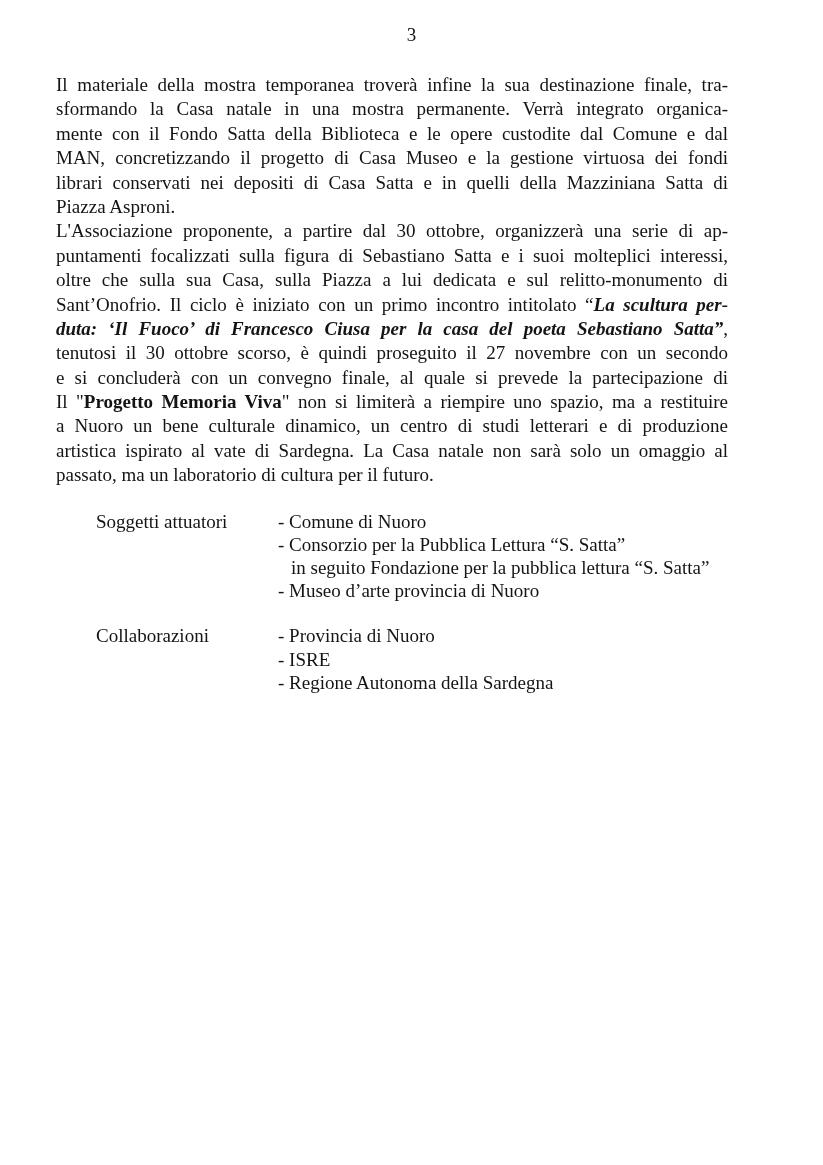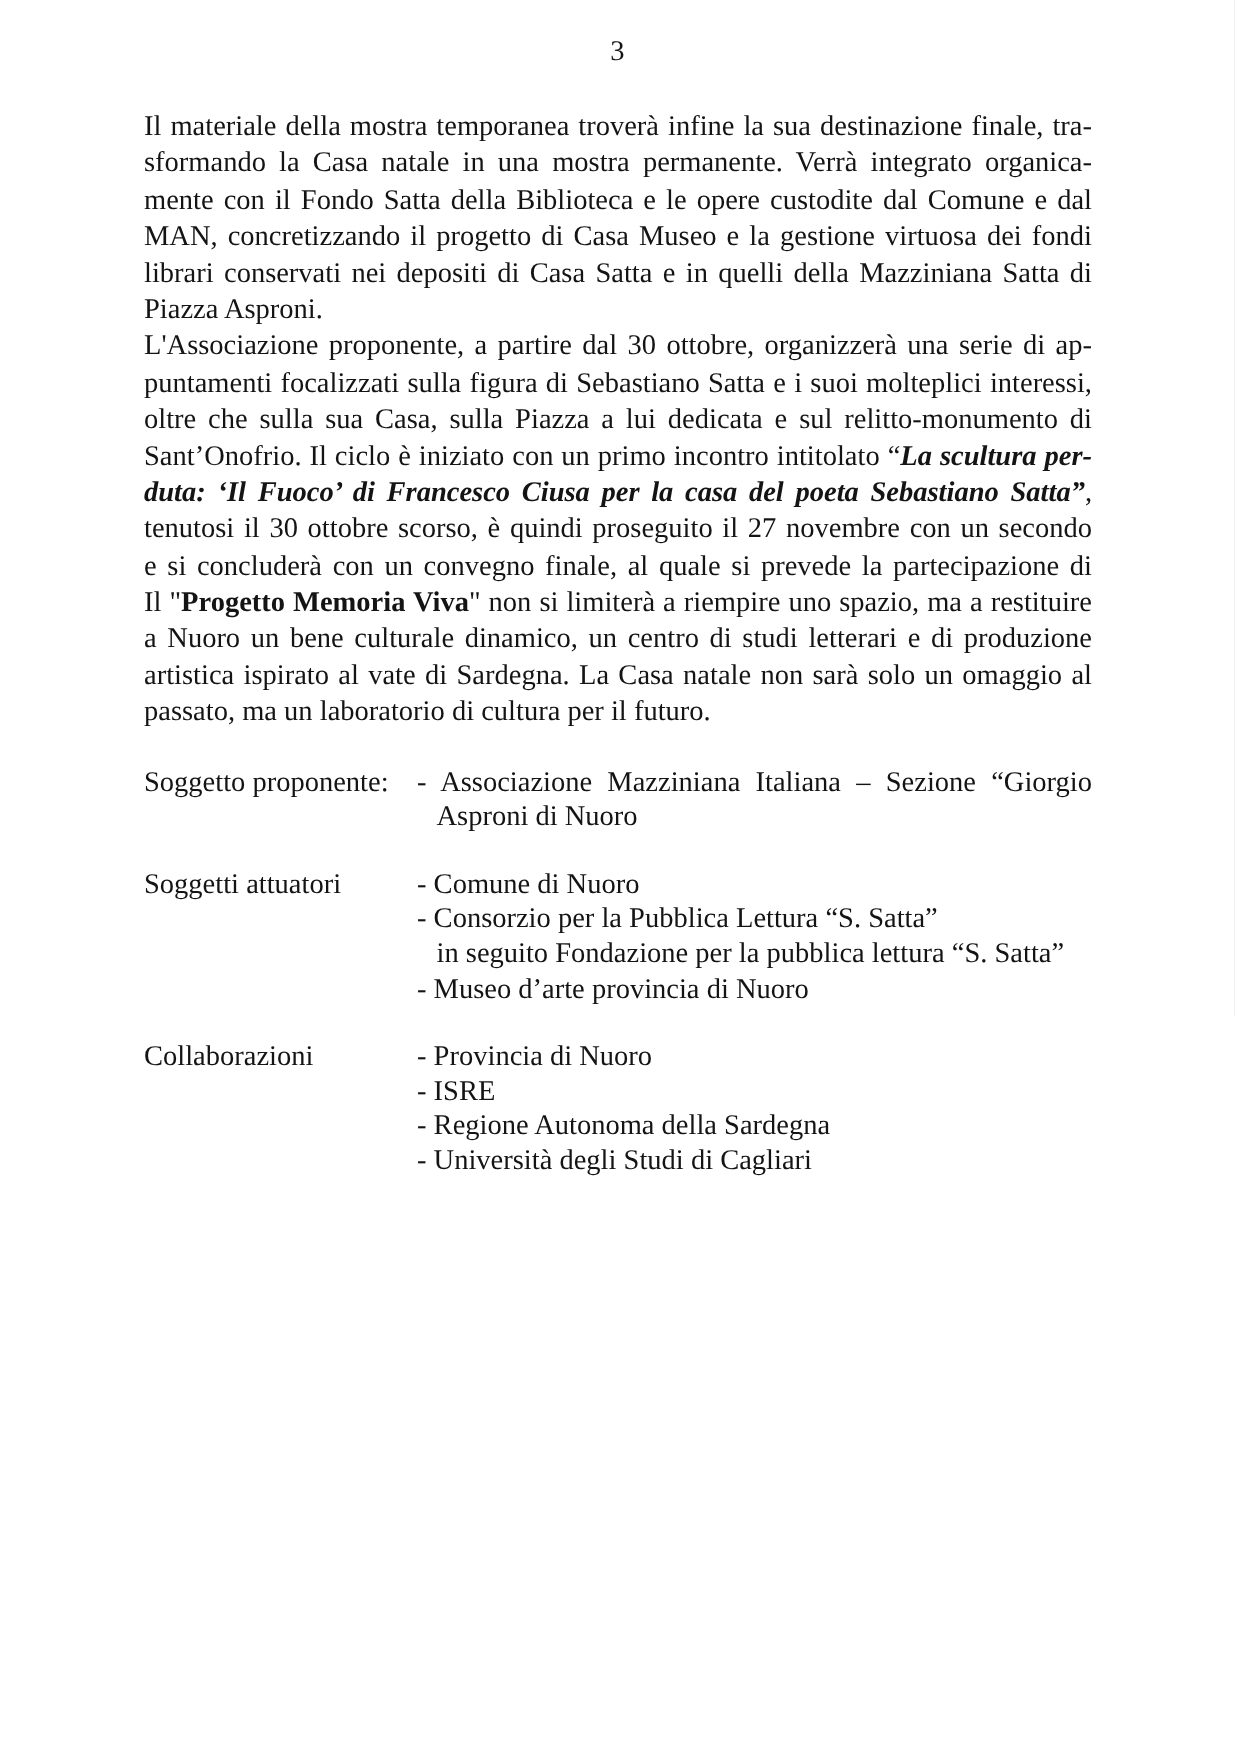--- a/index.html
+++ b/index.html
@@ -17,21 +17,21 @@
     font-family: "Liberation Serif", "DejaVu Serif", serif;
     font-size: 19px;
     overflow: hidden;
   }
   .page-number {
     padding-top: 25px;
     text-align: center;
     line-height: 20px;
   }
   .body-text {
-    margin: 28px 95px 0 96px; 
+    margin: 28px 95px 0 56px; 
   }
   .line {
     line-height: 24.4px;
     height: 24.4px;
     white-space: nowrap;
     overflow: hidden;
   }
   .line.j {
     text-align: justify;
     text-align-last: justify;
@@ -87,38 +87,30 @@
       <div class="line j"><span>tenutosi il 30 ottobre scorso, è quindi proseguito il 27 novembre con un secondo</span></div>
       <div class="line j"><span>e si concluderà con un convegno finale, al quale si prevede la partecipazione di</span></div>
       <div class="line j"><span>Il "</span><span class="seg-b">Progetto Memoria Viva</span><span>" non si limiterà a riempire uno spazio, ma a restituire</span></div>
       <div class="line j"><span>a Nuoro un bene culturale dinamico, un centro di studi letterari e di produzione</span></div>
       <div class="line j"><span>artistica ispirato al vate di Sardegna. La Casa natale non sarà solo un omaggio al</span></div>
       <div class="line"><span>passato, ma un laboratorio di cultura per il futuro.</span></div>
     </div>
 
   <div class="sections">
       <div class="section">
-        <div class="section-label">Soggetto proponente:</div>
-        <div class="section-items">
-          <div class="item j">- Associazione Mazziniana Italiana – Sezione “Giorgio</div>
-          <div class="item indent">Asproni di Nuoro</div>
-        </div>
-      </div>
-      <div class="section">
         <div class="section-label">Soggetti attuatori</div>
         <div class="section-items">
           <div class="item">- Comune di Nuoro</div>
           <div class="item">- Consorzio per la Pubblica Lettura “S. Satta”</div>
           <div class="item indent">in seguito Fondazione per la pubblica lettura “S. Satta”</div>
           <div class="item">- Museo d’arte provincia di Nuoro</div>
         </div>
       </div>
       <div class="section">
         <div class="section-label">Collaborazioni</div>
         <div class="section-items">
           <div class="item">- Provincia di Nuoro</div>
           <div class="item">- ISRE</div>
           <div class="item">- Regione Autonoma della Sardegna</div>
-          <div class="item">- Università degli Studi di Cagliari</div>
         </div>
       </div>
     </div>
 </div>
 
 </body></html>

